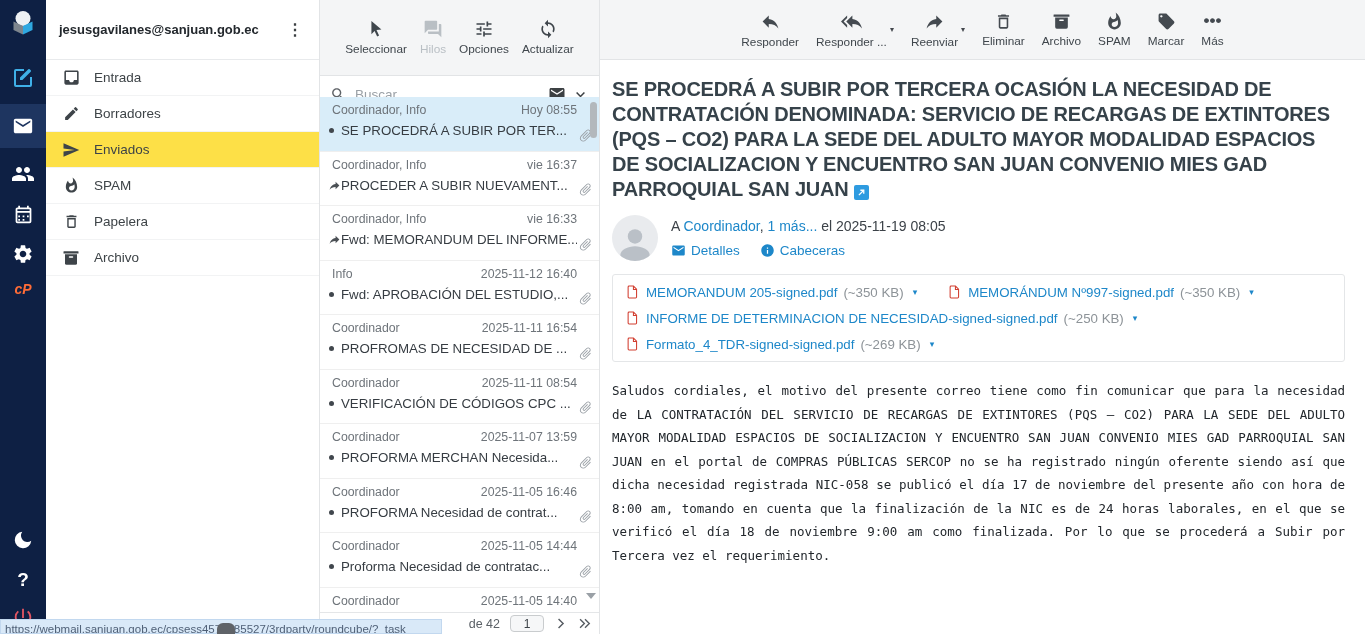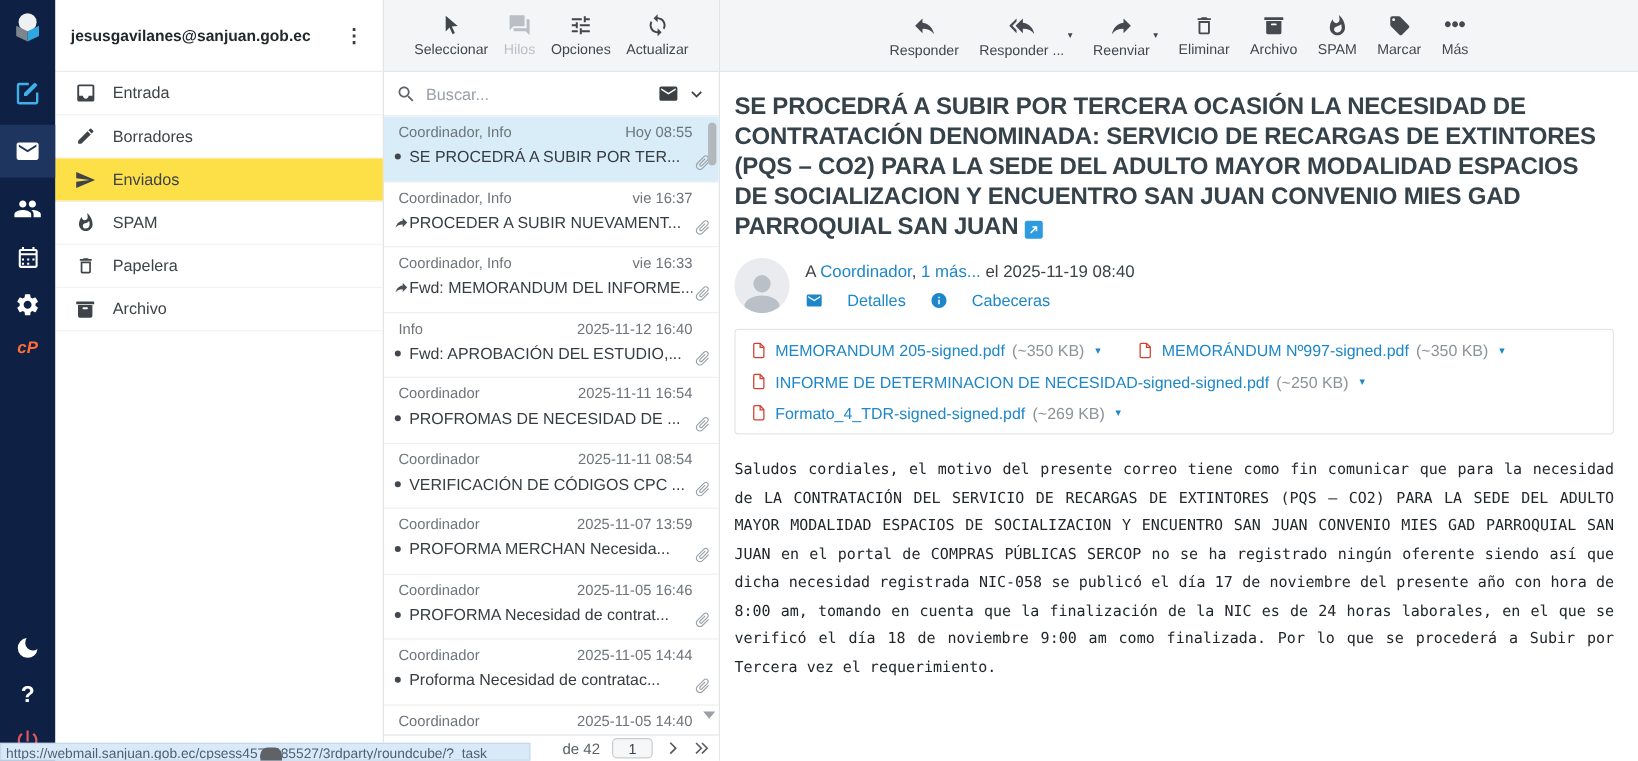--- a/index.html
+++ b/index.html
@@ -19,21 +19,21 @@
   .account-bar { height:60px; border-bottom:1px solid #e8eaec; display:flex; align-items:center; padding:0 10px 0 13px; }
   .account-email { font-size:13px; font-weight:600; color:#23282d; flex:1; }
   .kebab { font-size:16px; font-weight:bold; color:#3c4043; padding:0 6px; cursor:pointer; }
   .folder-row { height:36px; display:flex; align-items:center; padding-left:15px; border-bottom:1px solid #f2f3f4; cursor:pointer; }
   .folder-row.sel { background:#fde047; }
   .f-icon { width:20px; height:20px; display:flex; align-items:center; justify-content:center; }
   .f-label { margin-left:13px; font-size:13.5px; color:#3d4347; }
 
   
   .listcol { position:absolute; left:320px; top:0; width:280px; height:634px; background:#fff; border-right:1px solid #e2e4e6; }
-  .list-toolbar { height:60px; background:#f4f5f6; border-bottom:1px solid #e2e4e6; display:flex; align-items:center; justify-content:center; gap:13px; }
+  .list-toolbar { height:76px; background:#f4f5f6; border-bottom:1px solid #e2e4e6; display:flex; align-items:center; justify-content:center; gap:13px; }
   .tb-btn { display:flex; flex-direction:column; align-items:center; gap:3px; cursor:pointer; }
   .tb-btn .tb-label { font-size:11.8px; color:#3f464c; }
   .tb-btn.disabled .tb-label { color:#b9bfc4; }
   .search-row { height:37px; border-bottom:1px solid #e8eaec; display:flex; align-items:center; padding:0 12px 0 10px; gap:8px; }
   .search-input { border:none; outline:none; flex:1; font-size:13.5px; color:#202124; font-family:"Liberation Sans",sans-serif; background:transparent; }
   .search-input::placeholder { color:#9aa0a6; }
 
   .msgs { position:absolute; top:97px; left:0; right:0; bottom:22px; overflow:hidden; }
   .msg-row { height:54.5px; padding:6px 22px 0 8px; border-bottom:1px solid #efefef; cursor:pointer; position:relative; }
   .msg-row.sel { background:#d9edf9; }
@@ -66,21 +66,21 @@
   .msgview { position:absolute; top:60px; left:0; right:0; bottom:0; overflow:hidden; padding:17px 20px 0 12px; }
   .subject { font-size:20px; line-height:25px; font-weight:700; color:#36424a; letter-spacing:-0.2px; max-width:740px; }
   .ext-ico { display:inline-flex; width:15px; height:15px; background:#2e9be0; border-radius:2px; align-items:center; justify-content:center; vertical-align:-1px; cursor:pointer; }
 
   .meta { display:flex; margin-top:13px; gap:13px; }
   .avatar { width:46px; height:46px; border-radius:50%; background:#e9ebee; display:flex; align-items:flex-end; justify-content:center; overflow:hidden; }
   .meta-lines { padding-top:3px; }
   .meta-l1 { font-size:14px; color:#3c4248; }
   .meta-l1 a { color:#1d87c9; text-decoration:none; cursor:pointer; }
   .meta-l2 { display:flex; align-items:center; gap:20px; margin-top:9px; }
-  .meta-link { display:flex; align-items:center; gap:20px; font-size:13.5px; color:#1d87c9; cursor:pointer; }
+  .meta-link { display:flex; align-items:center; gap:5px; font-size:13.5px; color:#1d87c9; cursor:pointer; }
 
   .attachments { margin-top:13px; max-width:742px; border:1px solid #e4e6e8; border-radius:3px; padding:9px 12px; display:flex; flex-wrap:wrap; column-gap:30px; row-gap:10px; }
   .att { display:flex; align-items:center; gap:6px; font-size:13.3px; cursor:pointer; }
   .att-name { color:#1d87c9; }
   .att-size { color:#8d9398; }
   .att-caret { color:#1d87c9; font-size:9px; margin-left:3px; }
 
   .body-text { margin-top:17px; max-width:742px; font-family:"DejaVu Sans Mono","Liberation Mono",monospace; font-size:12.5px; line-height:23.5px; text-align:justify; color:#22272c; }
 
   
@@ -535,21 +535,21 @@
         <svg width="40" height="36" viewBox="0 0 24 22" fill="#bac0c7">
             <circle cx="12" cy="7" r="4.4"></circle>
             <path d="M12 13c-4.4 0-9 2.2-9 5.5V22h18v-3.5c0-3.3-4.6-5.5-9-5.5z"></path>
           </svg>
       </div>
       <div class="meta-lines">
         <div class="meta-l1">
           <span>A</span>
           <a>Coordinador</a><span>,</span>
           <a>1 más...</a>
-          <span>el 2025-11-19 08:40</span>
+          <span>el 2025-11-19 08:05</span>
         </div>
         <div class="meta-l2">
           <span class="meta-link">
             <svg width="15" height="15" viewBox="0 0 24 24" fill="#1d87c9">
                 <path d="M20 4H4c-1.1 0-1.99.9-1.99 2L2 18c0 1.1.9 2 2 2h16c1.1 0 2-.9 2-2V6c0-1.1-.9-2-2-2zm0 4-8 5-8-5V6l8 5 8-5v2z"></path>
               </svg>
             <span>Detalles</span>
           </span>
           <span class="meta-link">
             <svg width="15" height="15" viewBox="0 0 24 24" fill="#1d87c9">

